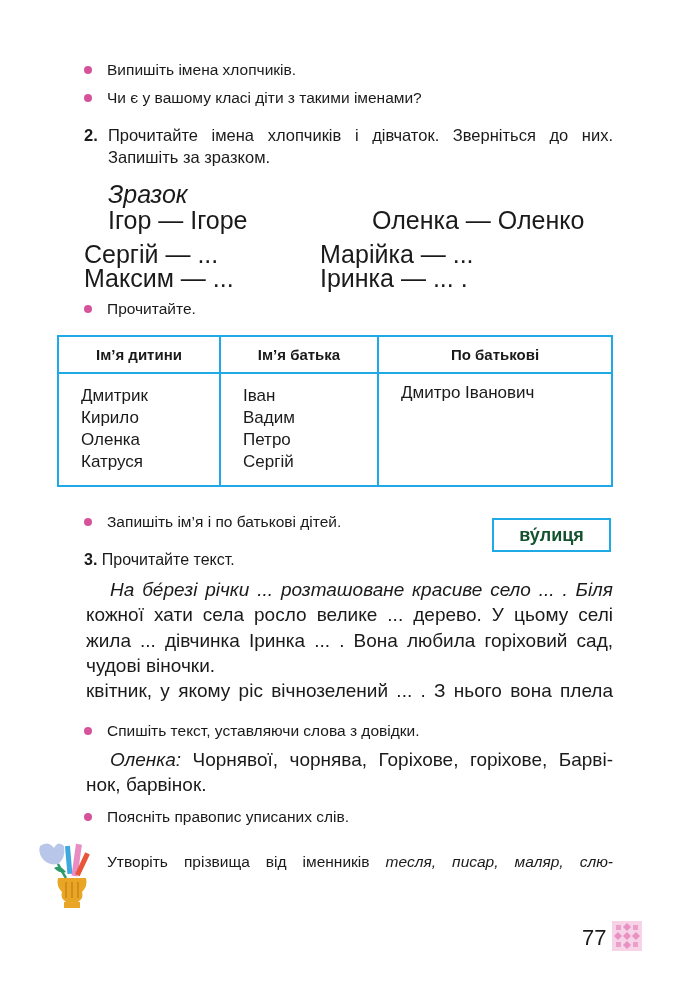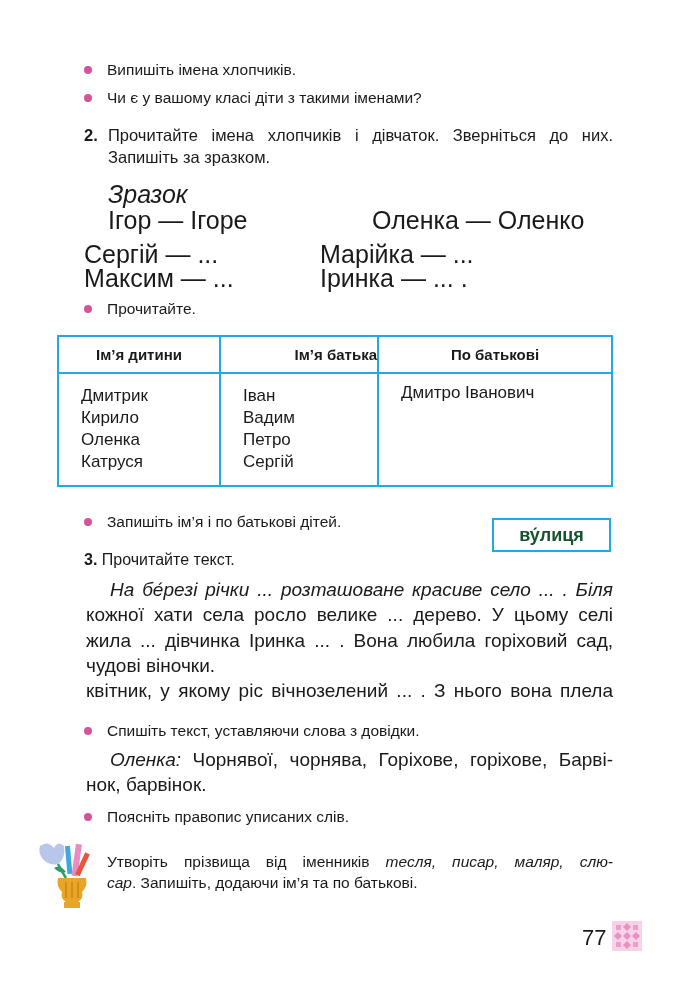--- a/index.html
+++ b/index.html
@@ -70,21 +70,21 @@
 
 <div class="bullet-line" style="top:300px;">
   <span class="dot" style="top:5px;"></span>
   <span class="txt">Прочитайте.</span>
 </div>
 
 <table class="names">
   <tbody>
       <tr>
     <th style="width:160px;">Ім’я дитини</th>
-    <th style="width:156px;text-align:right;">Ім’я батька</th>
+    <th style="width:156px;">Ім’я батька</th>
     <th>По батькові</th>
   </tr>
   <tr>
     <td class="c1">
       <div class="cell">
         <div>Дмитрик</div>
         <div>Кирило</div>
         <div>Оленка</div>
         <div>Катруся</div>
       </div>
@@ -147,21 +147,20 @@
   <rect x="30" y="8" width="5" height="28" fill="#3fa8e0" transform="rotate(-5 32 20)"></rect>
   <rect x="38" y="6" width="6" height="32" fill="#e98cc1" transform="rotate(8 40 20)"></rect>
   <rect x="44" y="14" width="5" height="24" fill="#e8553a" transform="rotate(25 46 26)"></rect>
   <path d="M22 40 H50 Q52 48 46 54 Q48 60 42 64 H30 Q24 60 26 54 Q20 48 22 40Z" fill="#e9a626"></path>
   <rect x="28" y="64" width="16" height="6" fill="#e9a626"></rect>
   <path d="M30 44 V60 M36 44 V60 M42 44 V60" stroke="#c78516" stroke-width="1.5"></path>
 </svg>
 
 <div class="note-text" style="top:851px;">
   <span class="line"><span>Утворіть прізвища від іменників </span><i>тесля, писар, маляр, слю-</i></span>
-  <span class="line last"><i>сар</i><span>. Запишіть, додаючи ім’я та  по батькові.</span></span>
 </div>
 
 <div class="page-num">77</div>
 <svg class="ornament" viewBox="0 0 30 30">
   <rect x="0" y="0" width="30" height="30" fill="#f6d3e6"></rect>
   <path d="M15 2 L19 6 L15 10 L11 6Z M15 20 L19 24 L15 28 L11 24Z M2 15 L6 11 L10 15 L6 19Z M20 15 L24 11 L28 15 L24 19Z M15 11 L19 15 L15 19 L11 15Z" fill="#e891c2"></path>
   <path d="M4 4 H9 V9 H4Z M21 4 H26 V9 H21Z M4 21 H9 V26 H4Z M21 21 H26 V26 H21Z" fill="#ec9fcb"></path>
 </svg>
 
 </body></html>

